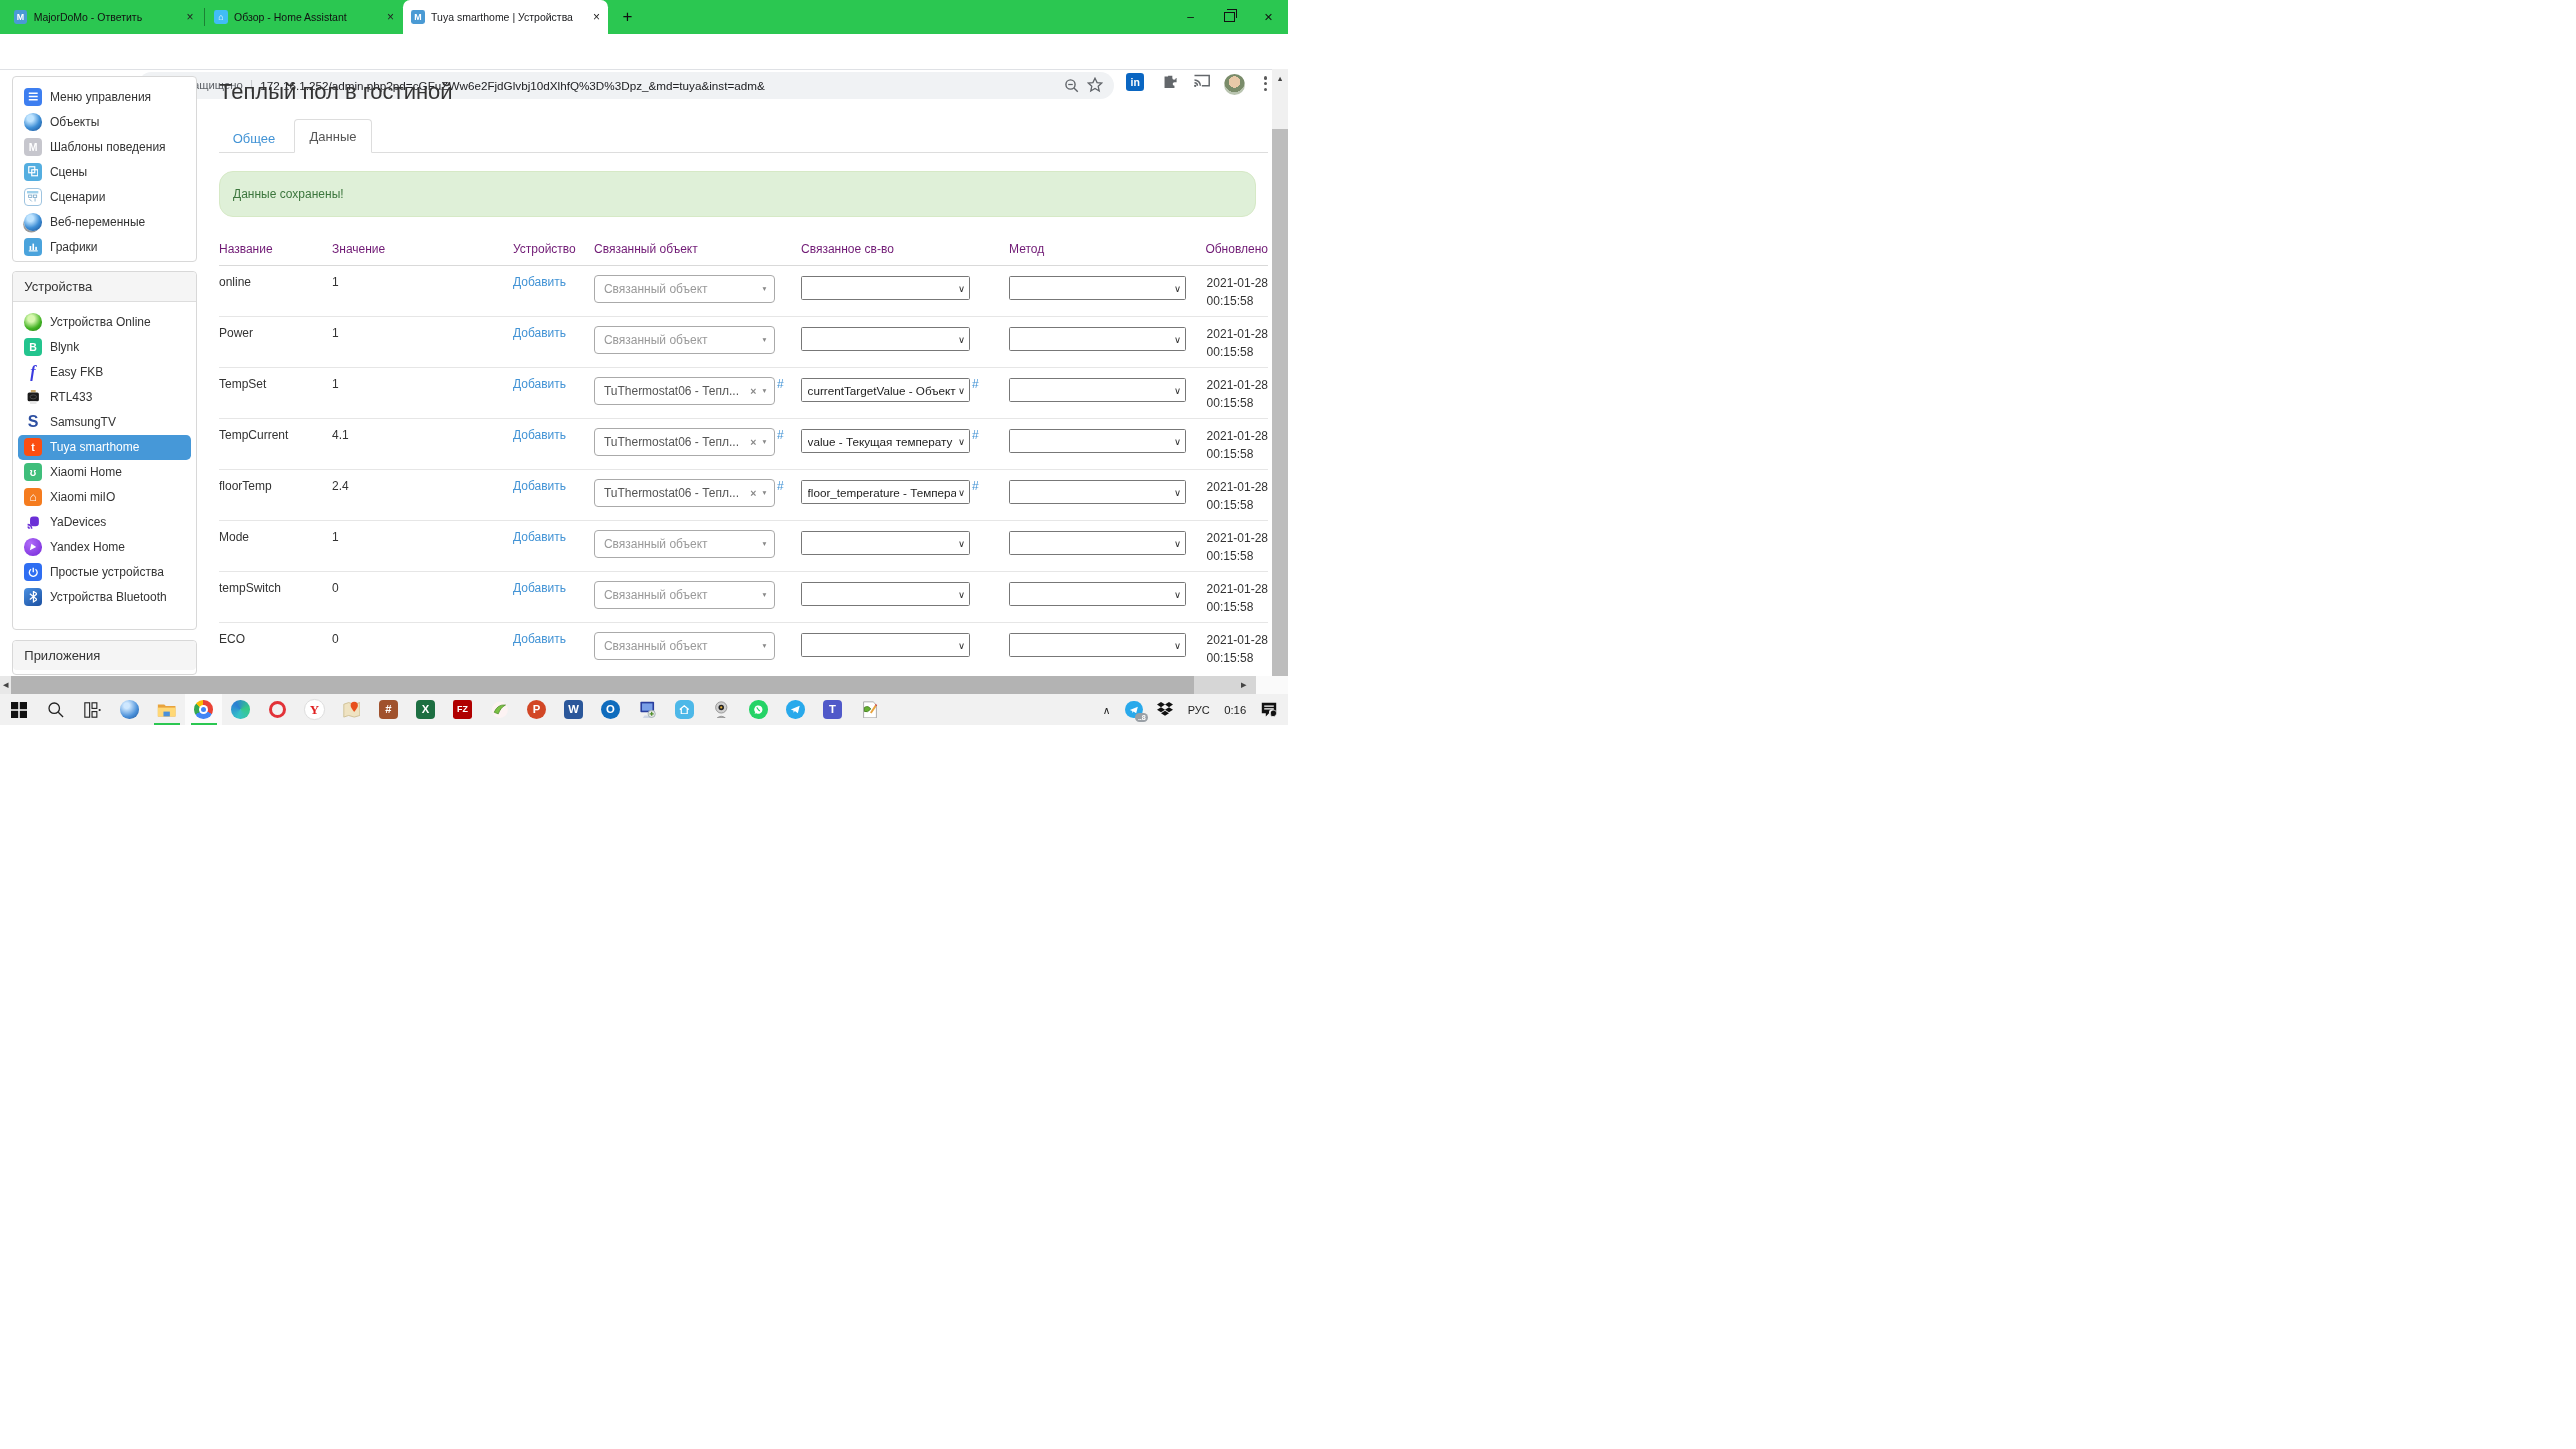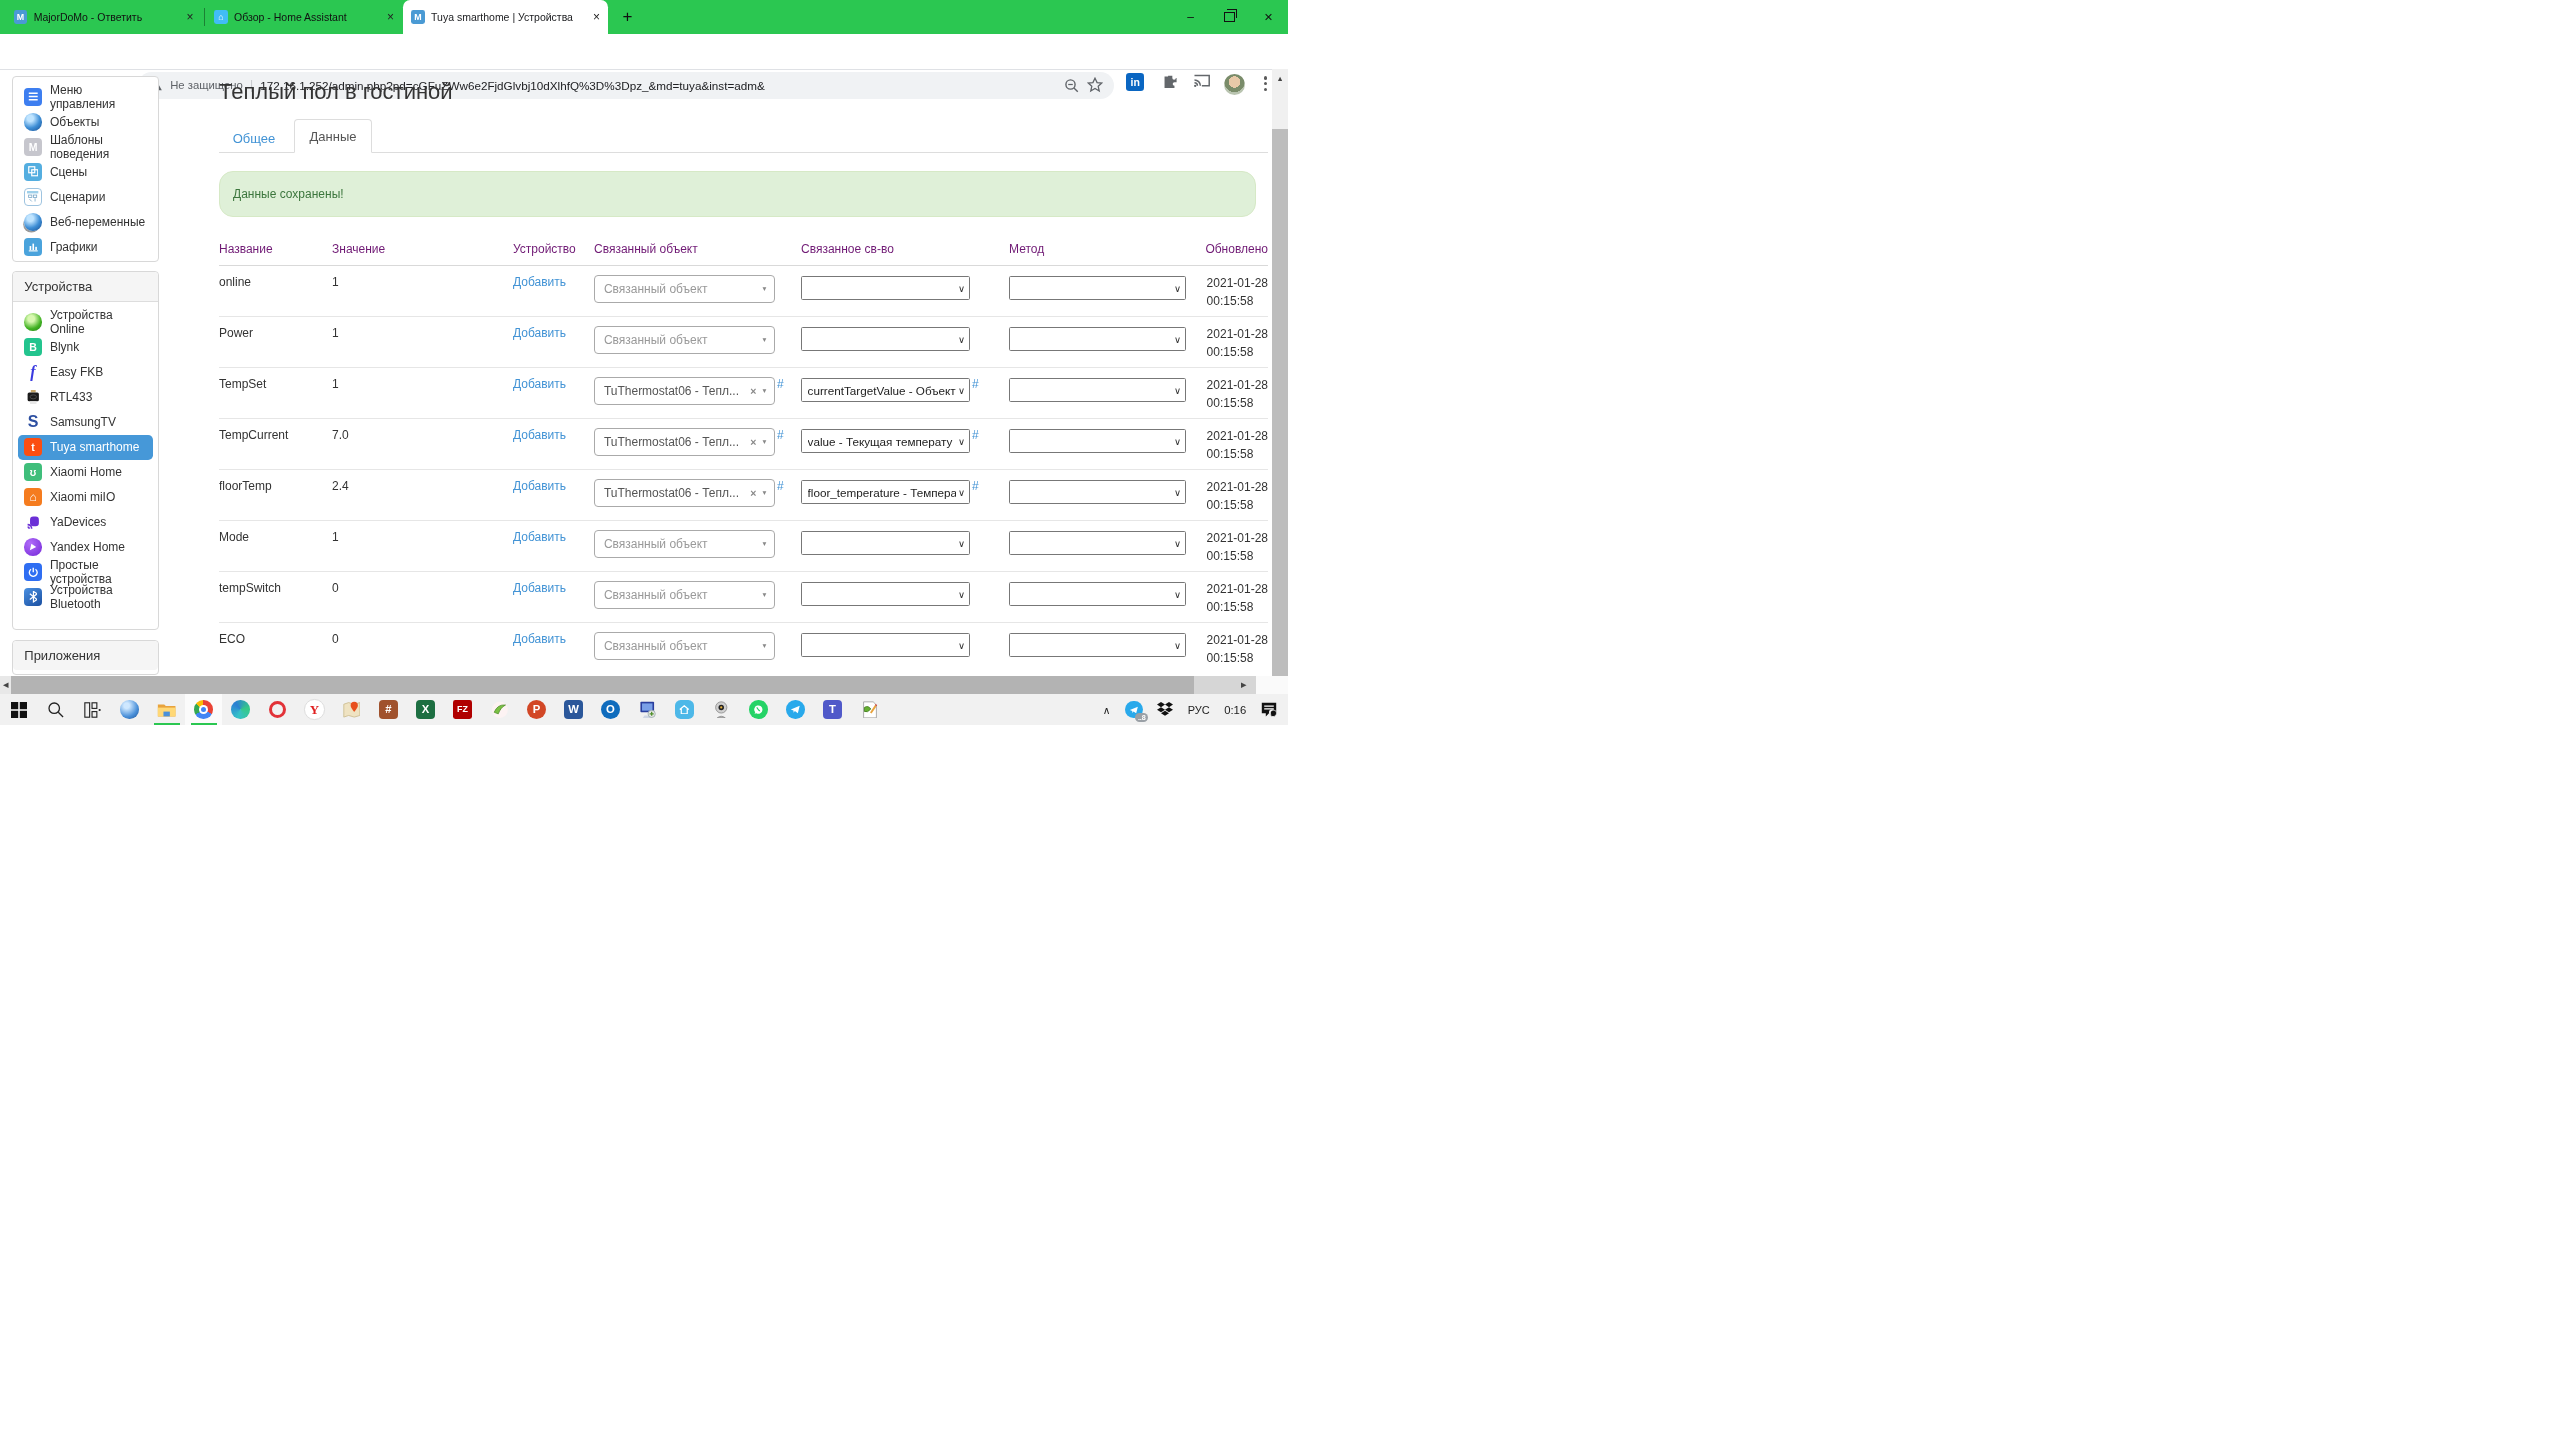--- a/index.html
+++ b/index.html
@@ -26,21 +26,21 @@
   .omni .sec{color:#5f6368;font-size:11.3px;white-space:nowrap}
   .omni .osep{color:#c8cacd;font-size:12px}
   .omni .url{color:#202124;font-size:11.7px;white-space:nowrap;overflow:hidden;flex:1}
   .extic{position:absolute;top:39px;width:22.5px;height:22.5px;display:flex;align-items:flex-start;justify-content:center}
   .avatar{position:absolute;top:40px;left:1224px;width:21px;height:21px;border-radius:50%;
           background:radial-gradient(circle at 50% 38%,#e8c9a8 0 34%,#7a8c6a 35% 60%,#b9c4b0 61% 100%)}
   .kebab{position:absolute;top:40px;left:1256px;width:19.3px;height:19.3px;display:flex;flex-direction:column;align-items:center;justify-content:center;gap:2.4px}
   .kebab i{width:3.2px;height:3.2px;border-radius:50%;background:#5a5a5a}
 
   
-  .card{position:absolute;left:12px;width:147px;background:#fff;border:0.8px solid #d8d8d8;border-radius:4px;box-sizing:border-box}
+  .card{position:absolute;left:12px;width:185px;background:#fff;border:0.8px solid #d8d8d8;border-radius:4px;box-sizing:border-box}
   .card-hd{background:#f5f5f5;border-bottom:0.8px solid #ddd;border-radius:4px 4px 0 0;padding:7.2px 11.3px;font-size:13px;color:#333}
   .mlist{padding:7.2px 4.8px}
   .mitem{display:flex;align-items:center;gap:8px;height:25px;padding:0 6.4px;font-size:12px;color:#333;border-radius:4.8px}
   .mitem.active{background:#4698d8;color:#fff}
   .dico{width:17.7px;height:17.7px;flex:none;display:flex;align-items:center;justify-content:center;border-radius:4px;color:#fff;font-weight:bold;font-size:10.5px;box-sizing:border-box}
   .sphere{border-radius:50%;background:radial-gradient(circle at 35% 30%,#bfe4ff 0 18%,#3f8fd6 55%,#134a8e 100%)}
   .greenorb{border-radius:50%;background:radial-gradient(circle at 40% 32%,#d8f8b0 0 20%,#43b324 60%,#1c7a12 100%)}
 
   
   .h1{position:absolute;left:219px;top:79px;font-size:22px;color:#333}
@@ -420,21 +420,21 @@
         <div class="nsel">
           <span class="txt"></span>
           <span class="car">∨</span>
         </div>
       </div>
     <div class="td c-upd"><div class="upd"><div>2021-01-28</div><div>00:15:58</div></div></div>
   </div>
 
   <div class="tr">
     <div class="td">TempCurrent</div>
-    <div class="td">7.0</div>
+    <div class="td">4.1</div>
     <div class="td"><a class="link">Добавить</a></div>
     <div class="td">
         <div class="cellrow">
       <div class="sel2">
             <span class="txt">TuThermostat06 - Тепл...</span>
             <span class="clr">×</span>
             <span class="car">▼</span>
           </div>
       <a class="link">#</a>
     </div>

